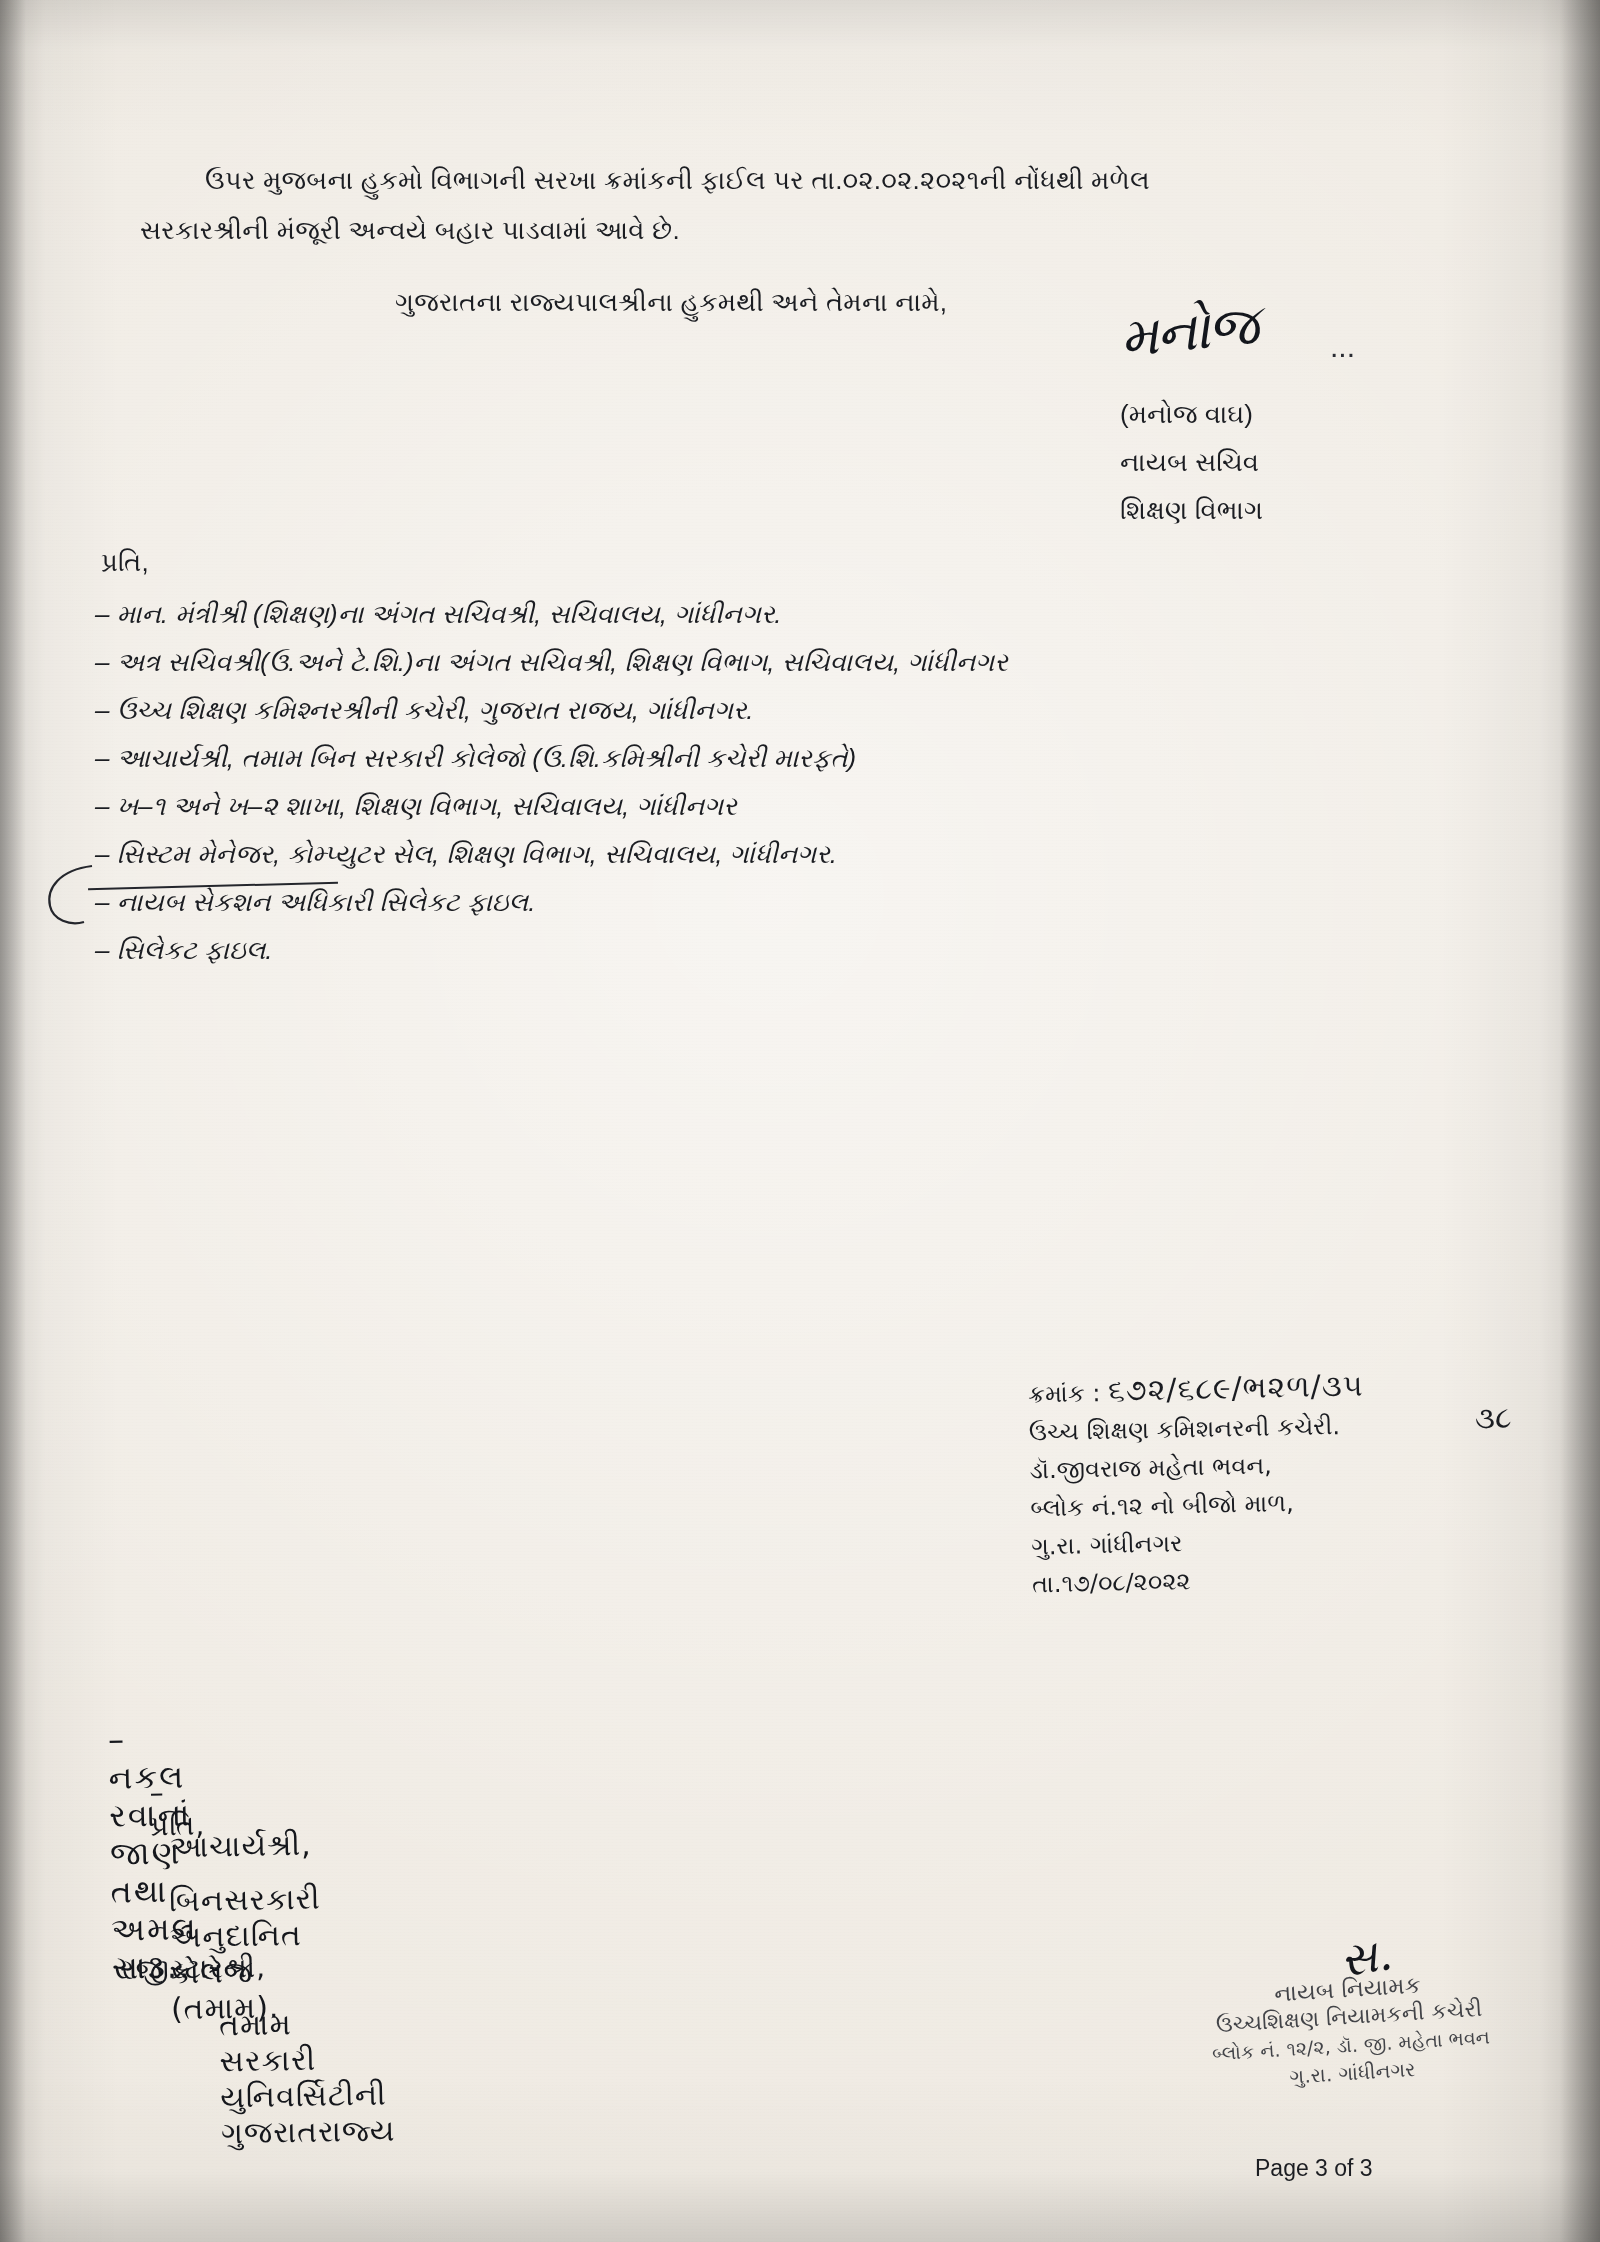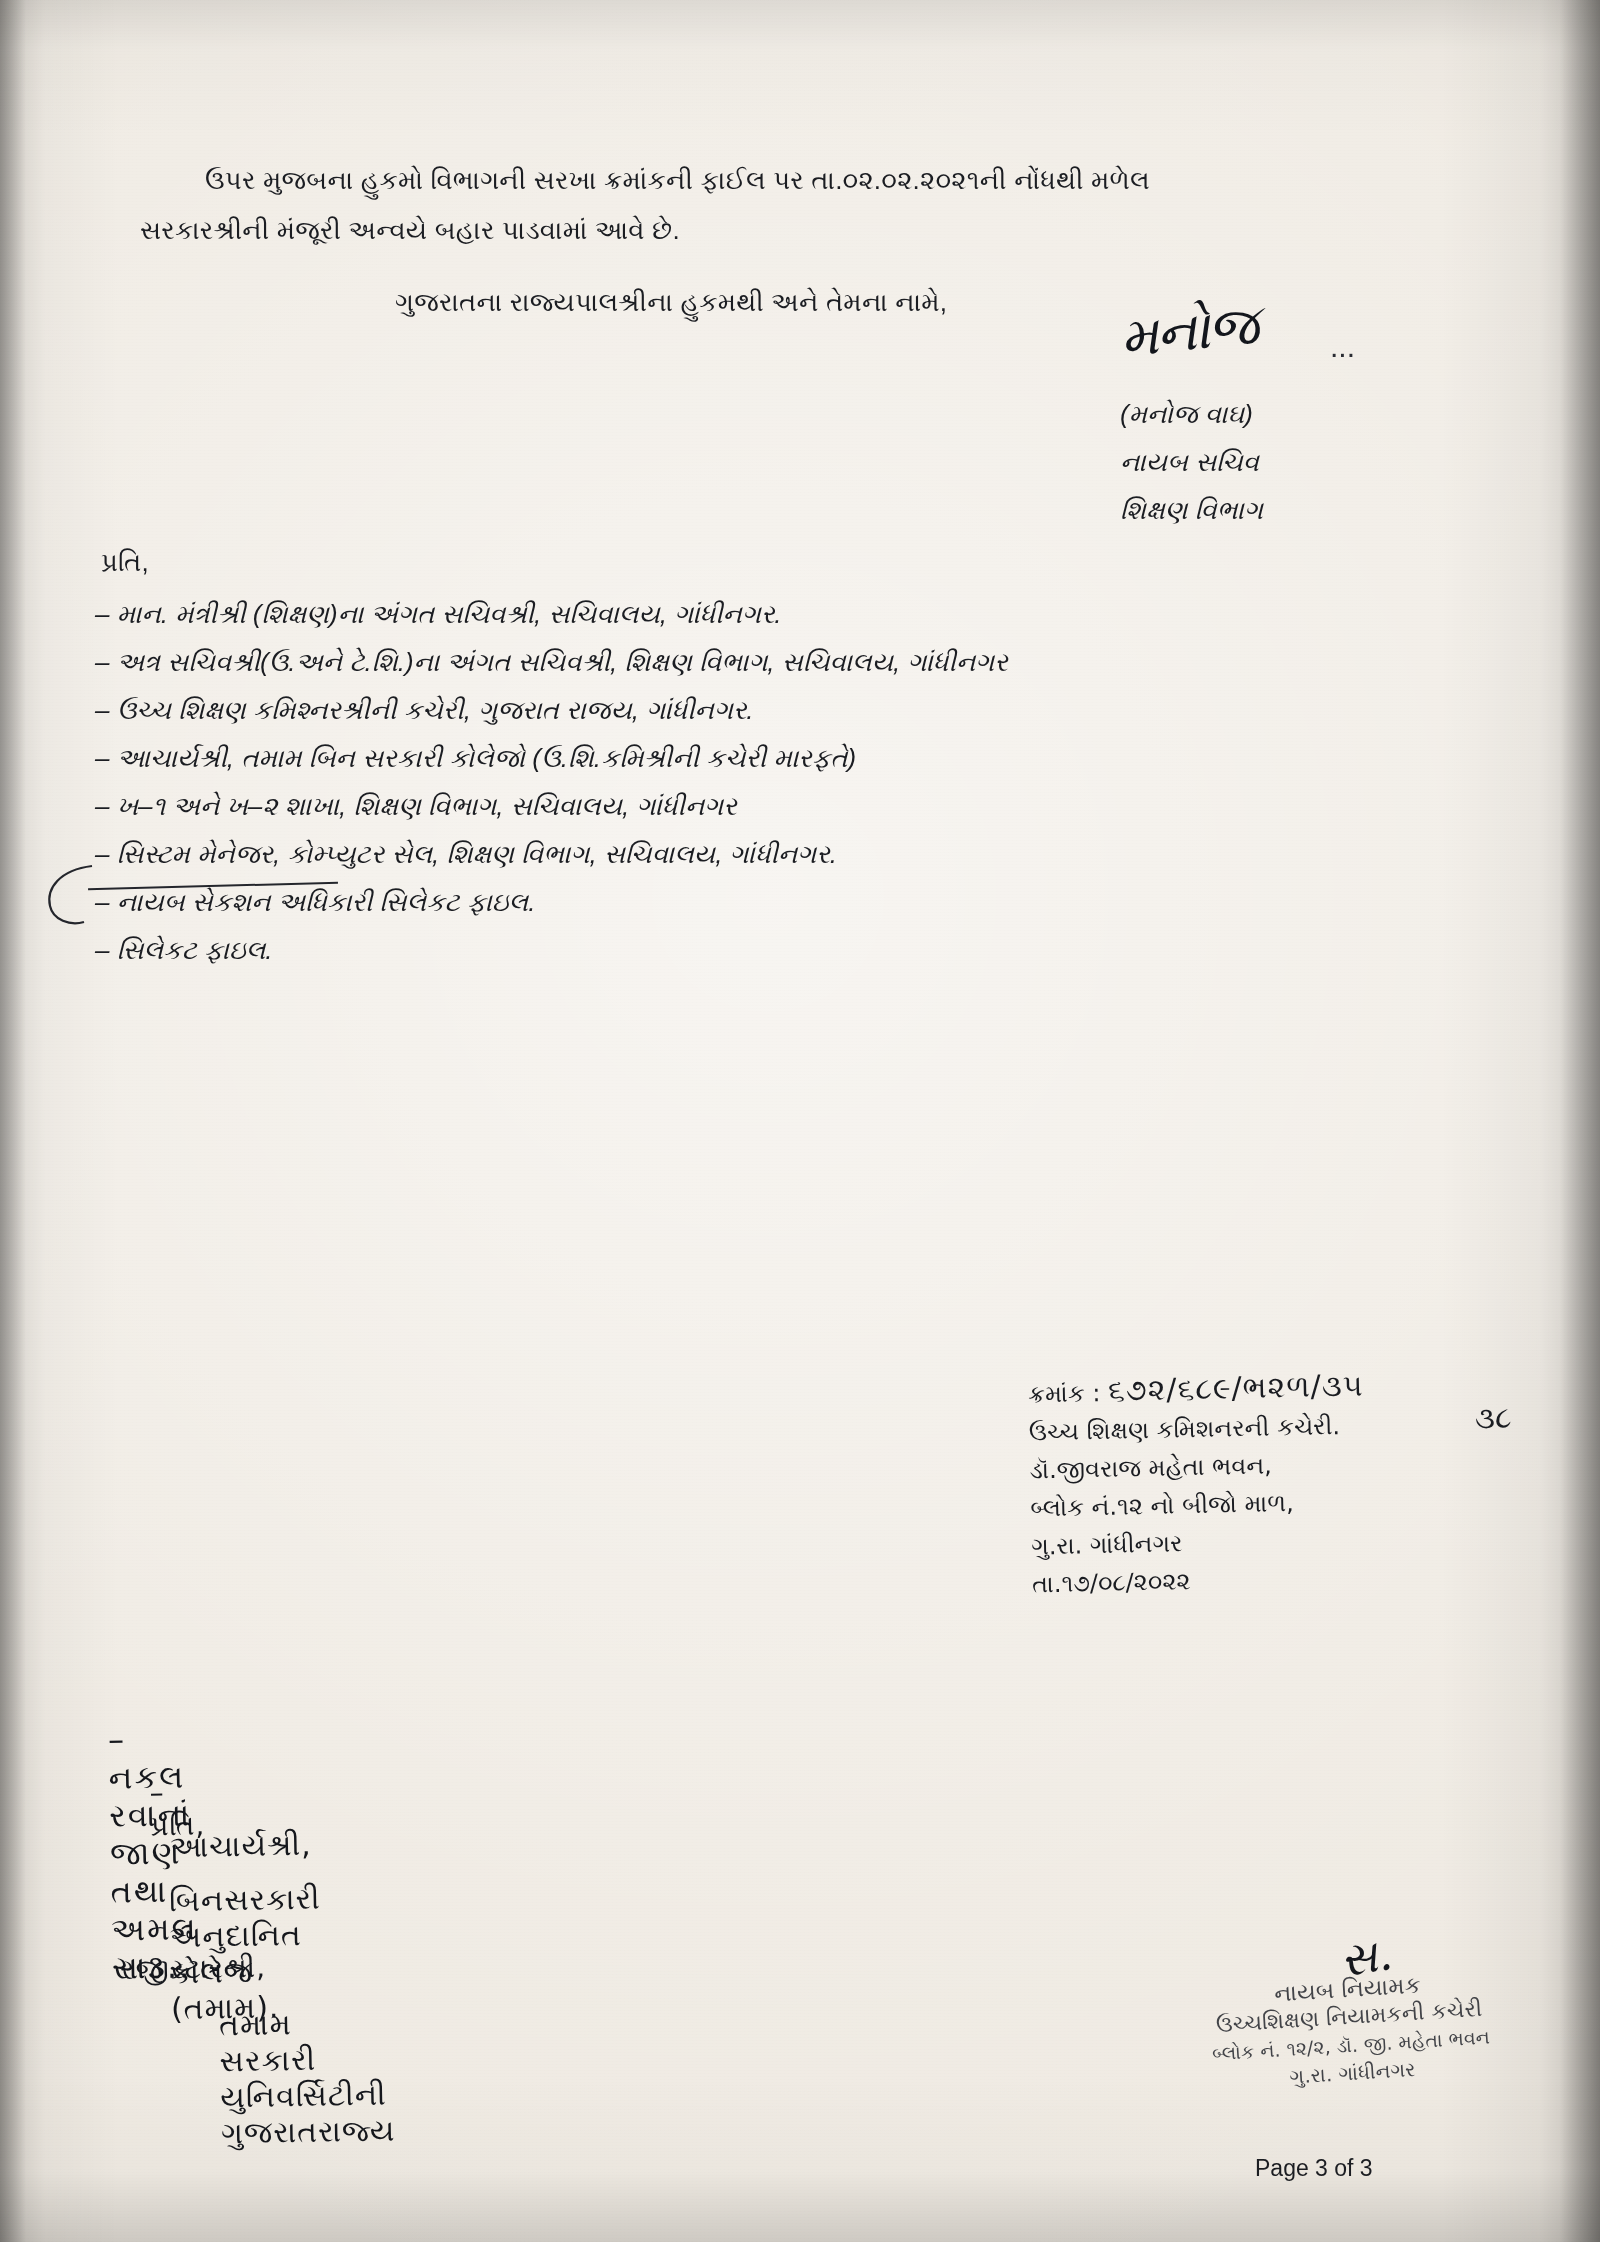--- a/index.html
+++ b/index.html
@@ -60,21 +60,20 @@
     color: #1b1d22;
     white-space: pre;
   }
   .sign-block {
     position: absolute;
     left: 1120px;
     top: 390px;
     font-size: 26px;
     line-height: 48px;
     color: #1b1d22;
-    font-style: italic;
   }
   .signature {
     position: absolute;
     left: 1120px;
     top: 300px;
     font-family: "DejaVu Serif", serif;
     font-size: 54px;
     font-style: italic;
     color: #13161c;
     transform: rotate(-6deg);

